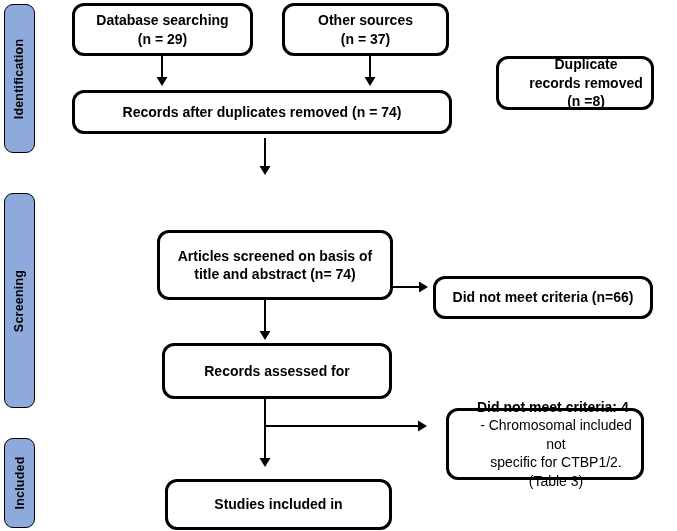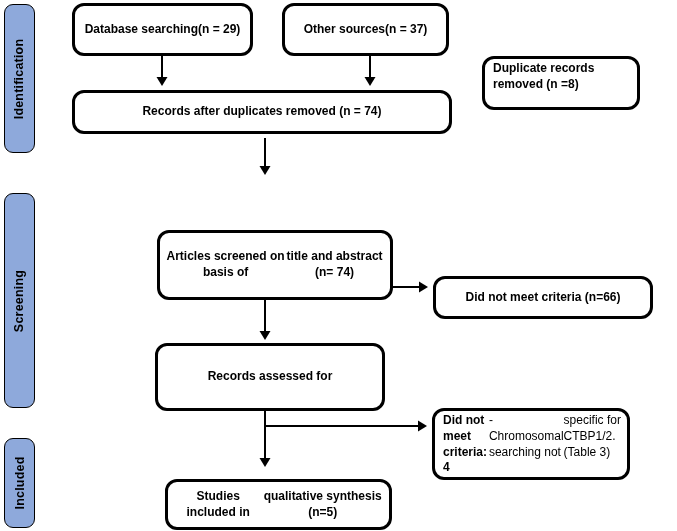--- a/index.html
+++ b/index.html
@@ -51,46 +51,47 @@
     font-size: 12.5px;
     letter-spacing: 0.2px;
   }
   .box {
     position: absolute;
     background: var(--box-fill, #ffffff);
     border: 3.5px solid var(--box-border, #000000);
     border-radius: 12px;
     box-sizing: border-box;
     display: flex;
-    flex-direction: row;
+    flex-direction: column;
     justify-content: center;
     align-items: center;
     text-align: center;
     font-weight: bold;
-    font-size: 12px;
+    font-size: 14px;
     line-height: 1.32;
     padding: 2px 6px;
   }
   .box.left-align {
     align-items: flex-start;
-    text-align: left;
-    padding-left: 8px;
+    text-align: center;
+    padding-left: 28px;
     padding-right: 6px;
+    margin-left: 14px;
   }
   .box .regular {
     font-weight: normal;
   }
   
   #box-database   { left: 72px;  top: 3px;   width: 181px; height: 53px; }
   #box-other      { left: 282px; top: 3px;   width: 167px; height: 53px; }
   #box-duplicate  { left: 482px; top: 56px;  width: 158px; height: 54px; }
   #box-records    { left: 72px;  top: 90px;  width: 380px; height: 44px; }
   #box-screened   { left: 157px; top: 190px; width: 236px; height: 70px; margin-top: 40px; }
   #box-criteria66 { left: 433px; top: 276px; width: 220px; height: 43px; }
-  #box-assessed   { left: 155px; top: 343px; width: 230px; height: 68px; }
+  #box-assessed   { left: 162px; top: 343px; width: 230px; height: 56px; }
   #box-criteria4  { left: 432px; top: 408px; width: 198px; height: 72px; }
   #box-included   { left: 165px; top: 479px; width: 227px; height: 51px; }
   
   #phase-identification { top: 4px;   height: 149px; }
   #phase-screening      { top: 193px; height: 215px; }
   #phase-included       { top: 438px; height: 90px;  }
 </style>
 </head>
 <body>
 
@@ -163,22 +164,21 @@
   <div class="box" id="box-criteria66">
     <span>Did not meet criteria (n=66)</span>
   </div>
 
   <div class="box" id="box-assessed">
     <span>Records assessed for</span>
   </div>
 
   <div class="box left-align" id="box-criteria4">
     <span>Did not meet criteria: 4</span>
-    <span class="regular">- Chromosomal searching not</span>
+    <span class="regular">- Chromosomal included not</span>
     <span class="regular">specific for CTBP1/2. (Table 3)</span>
   </div>
 
   <div class="box" id="box-included">
     <span>Studies included in</span>
-    <span>qualitative synthesis (n=5)</span>
   </div>
 
 </div>
 
 </body></html>

